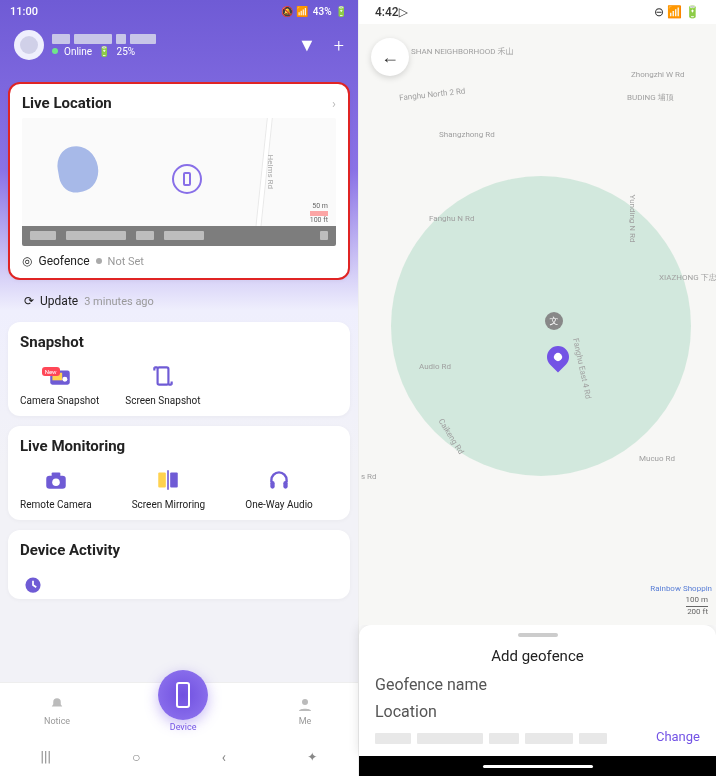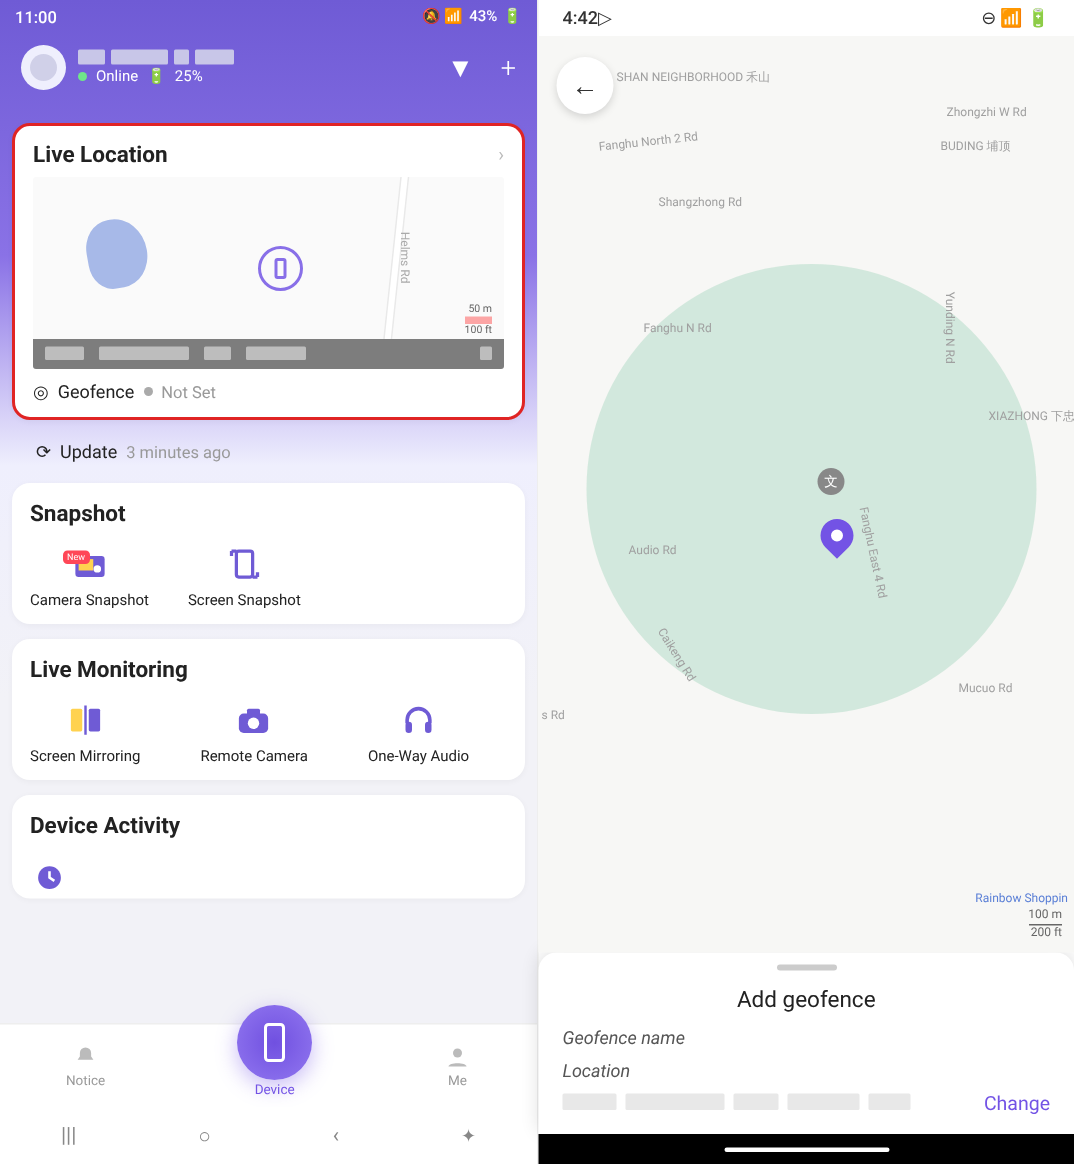--- a/index.html
+++ b/index.html
@@ -67,23 +67,23 @@
 .pin-r { position: absolute; left: 188px; top: 322px; width: 22px; height: 22px; background: #7353e5; border-radius: 50% 50% 50% 0; transform: rotate(-45deg); display: flex; align-items: center; justify-content: center; }
 .pin-r::after { content:''; width: 8px; height: 8px; background: #fff; border-radius: 50%; }
 .poi { position: absolute; left: 186px; top: 288px; width: 18px; height: 18px; background: #888; border-radius: 50%; display: flex; align-items: center; justify-content: center; color: #fff; font-size: 9px; }
 .scale-r { position: absolute; right: 8px; bottom: 8px; font-size: 8px; color: #666; line-height: 1.3; text-align: right; }
 .brand { position: absolute; right: 4px; bottom: 32px; font-size: 8px; color: #5a7fd6; }
 
 
 .sheet { background: #fff; border-top-left-radius: 12px; border-top-right-radius: 12px; padding: 8px 16px 12px; box-shadow: 0 -2px 12px rgba(0,0,0,.12); }
 .handle { width: 40px; height: 4px; background: #ccc; border-radius: 2px; margin: 0 auto 10px; }
 .sheet-title { text-align: center; font-size: 15px; color: #222; margin-bottom: 10px; }
-.field-label { font-size: 12px; color: #555; margin-bottom: 8px; font-style: italic; }
+.field-label { font-size: 16px; color: #555; margin-bottom: 8px; }
 .field-value { font-size: 13px; color: #222; margin-bottom: 18px; }
-.loc-row { display: flex; justify-content: space-between; align-items: flex-start; }
+.loc-row { display: flex; justify-content: space-between; align-items: flex-end; }
 .loc-blur { display: flex; gap: 6px; flex-wrap: wrap; }
 .loc-chip { background: #e8e8e8; height: 11px; border-radius: 1px; }
 .change-link { color: #7353e5; font-size: 13px; }
 .sys-nav-r { height: 20px; background: #000; display: flex; justify-content: center; align-items: center; }
 .sys-pill { width: 110px; height: 3px; background: #fff; border-radius: 2px; }
 
 
 svg.ico { width: 26px; height: 26px; }
 svg.navico { width: 18px; height: 18px; }
 </style>
@@ -186,33 +186,33 @@
           <span>Screen Snapshot</span>
         </div>
       </div>
     </div>
 
     <div class="card">
       <span class="card-title">Live Monitoring</span>
       <div class="icon-row" style="gap:40px">
         <div class="icon-item">
           <svg class="ico" viewBox="0 0 24 24">
+              <rect x="3" y="8" width="18" height="12" rx="3" fill="#6f5bd5"></rect>
+              <circle cx="12" cy="14" r="3.5" fill="#fff"></circle>
+              <rect x="8" y="5" width="8" height="4" rx="1" fill="#6f5bd5"></rect>
+            </svg>
+          <span>Remote Camera</span>
+        </div>
+        <div class="icon-item">
+          <svg class="ico" viewBox="0 0 24 24">
               <rect x="3" y="5" width="7" height="14" rx="1" fill="#ffd24f"></rect>
               <rect x="14" y="5" width="7" height="14" rx="1" fill="#6f5bd5"></rect>
               <line x1="12" y1="3" x2="12" y2="21" stroke="#6f5bd5" stroke-width="1.5"></line>
             </svg>
           <span>Screen Mirroring</span>
-        </div>
-        <div class="icon-item">
-          <svg class="ico" viewBox="0 0 24 24">
-              <rect x="3" y="8" width="18" height="12" rx="3" fill="#6f5bd5"></rect>
-              <circle cx="12" cy="14" r="3.5" fill="#fff"></circle>
-              <rect x="8" y="5" width="8" height="4" rx="1" fill="#6f5bd5"></rect>
-            </svg>
-          <span>Remote Camera</span>
         </div>
         <div class="icon-item">
           <svg class="ico" viewBox="0 0 24 24">
               <path d="M5 14v-2a7 7 0 0114 0v2" fill="none" stroke="#6f5bd5" stroke-width="2.2"></path>
               <rect x="4" y="13" width="4" height="7" rx="2" fill="#6f5bd5"></rect>
               <rect x="16" y="13" width="4" height="7" rx="2" fill="#6f5bd5"></rect>
             </svg>
           <span>One-Way Audio</span>
         </div>
       </div>

